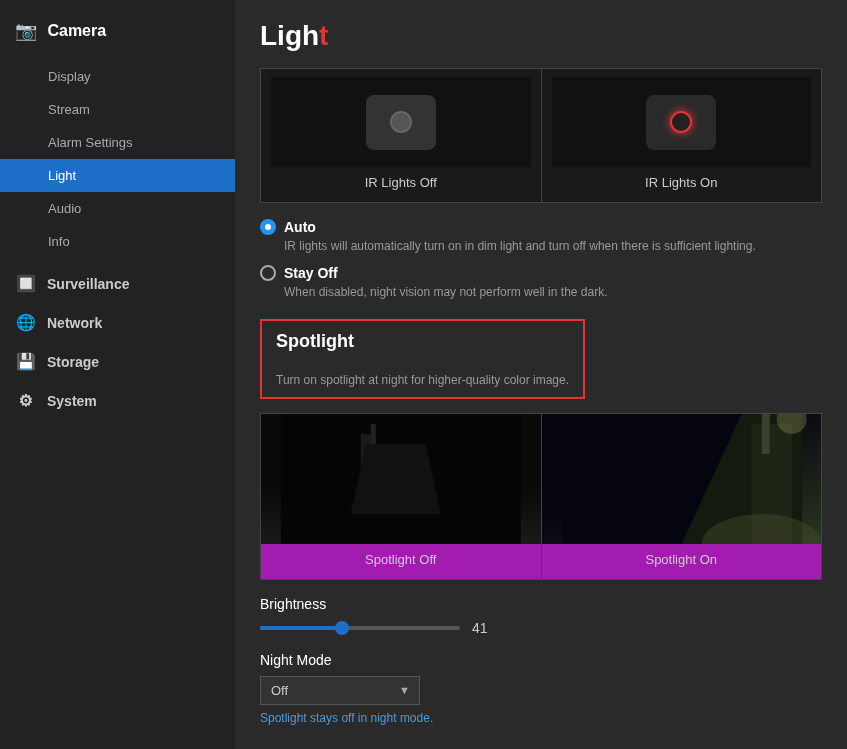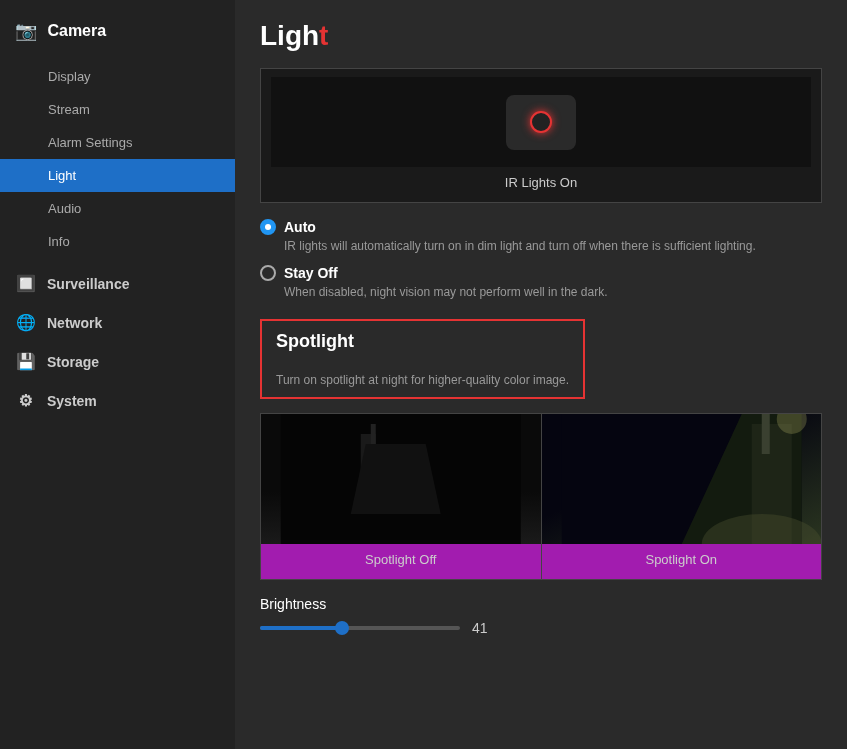--- a/index.html
+++ b/index.html
@@ -391,20 +391,28 @@
 </div>
 
 <div class="main">
 
   <div class="page-title">
     <span style="color:#fff">Ligh</span><span class="red">t</span>
   </div>
 
   
   <div class="ir-images">
+    <div class="ir-image-block">
+      <div class="ir-image-canvas">
+        <div class="ir-off-camera">
+          <div class="camera-lens"></div>
+        </div>
+      </div>
+      <div class="ir-label">IR Lights Off</div>
+    </div>
     <div class="ir-image-block">
       <div class="ir-image-canvas">
         <div class="ir-on-camera">
           <div class="camera-lens-on"></div>
         </div>
       </div>
       <div class="ir-label">IR Lights On</div>
     </div>
   </div>
 
@@ -472,14 +480,28 @@
     <div class="slider-row">
       <div class="slider-track">
         <div class="slider-fill"></div>
         <div class="slider-thumb"></div>
       </div>
       <span class="slider-value">41</span>
     </div>
   </div>
 
   
+  <div class="night-mode-section">
+    <div class="section-label">Night Mode</div>
+    <div class="select-wrapper">
+      <select class="night-mode-select">
+        <option>Off</option>
+        <option>On</option>
+        <option>Auto</option>
+      </select>
+      <span class="select-arrow">▼</span>
+    </div>
+    <div class="night-mode-note">
+      Spotlight stays off <span class="in">in</span> night mode.
+    </div>
+  </div>
 
 </div>
 
 </body></html>

